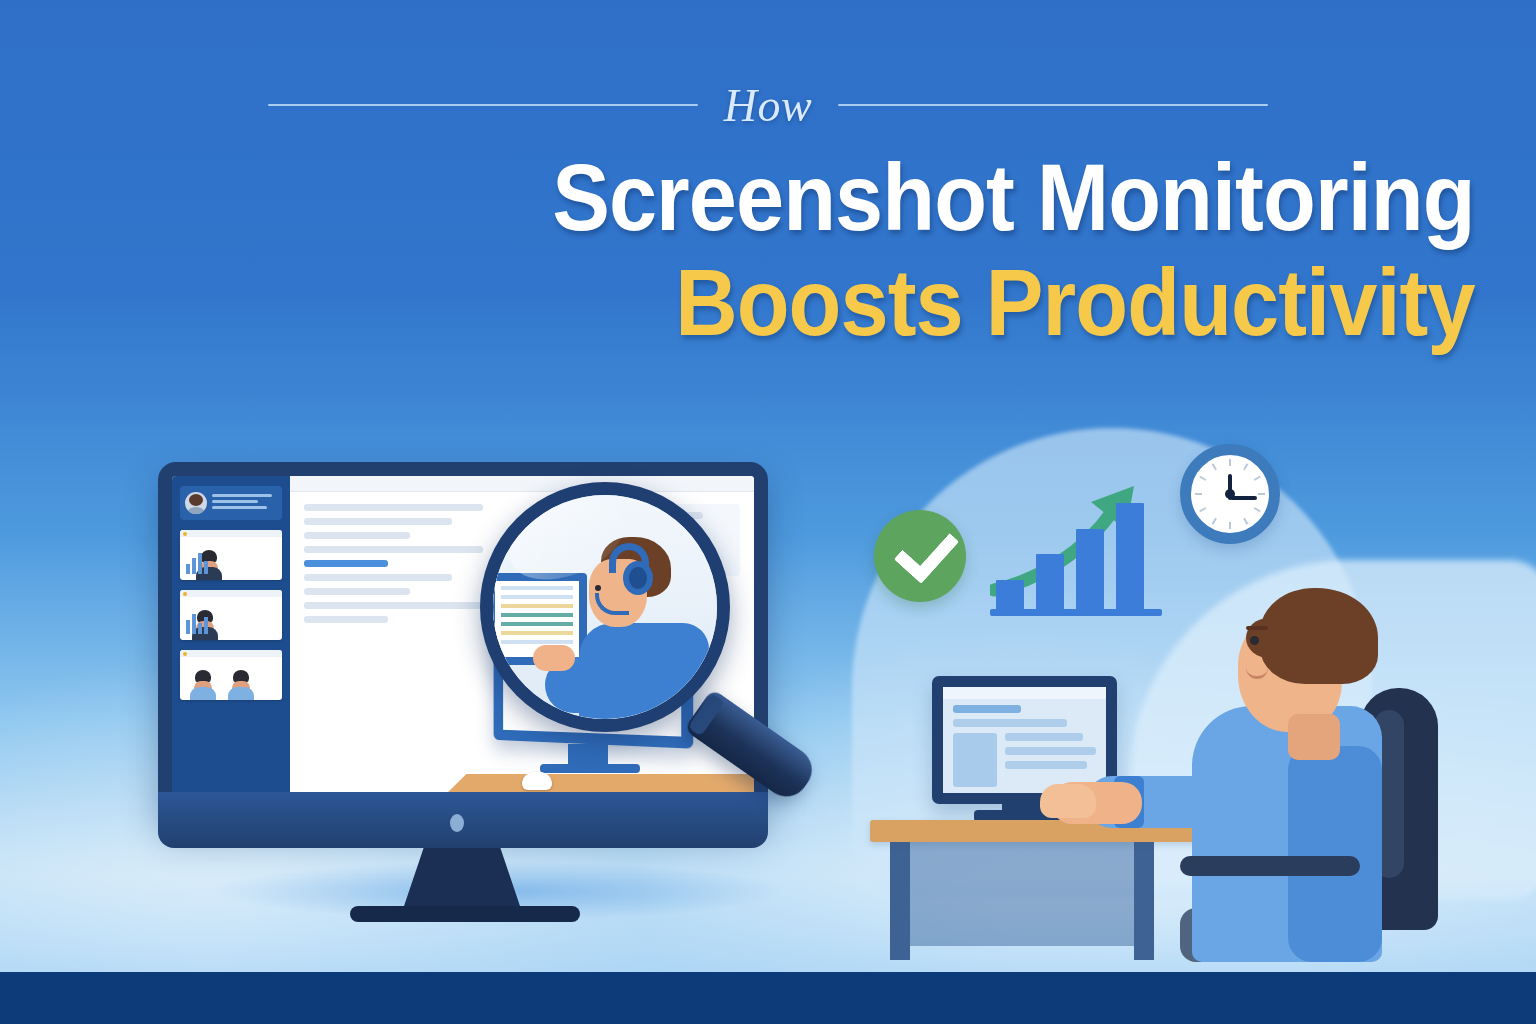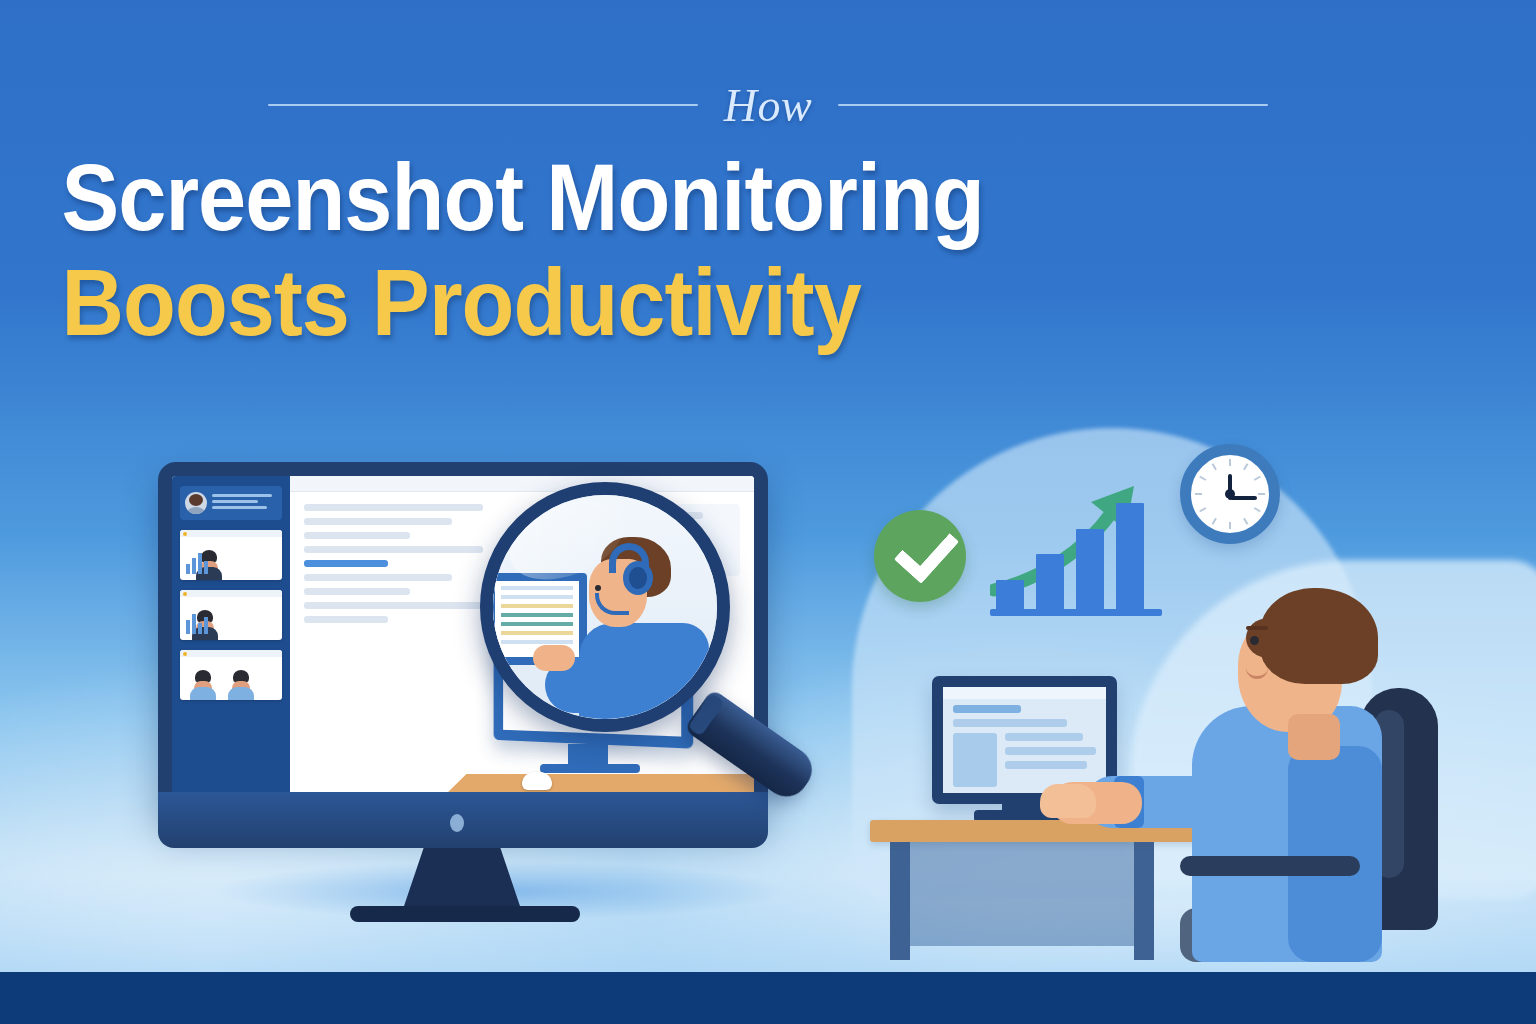--- a/index.html
+++ b/index.html
@@ -33,21 +33,21 @@
   .eyebrow-wrap{
     position:absolute;left:0;right:0;top:74px;height:62px;
     display:flex;align-items:center;justify-content:center;gap:26px;
   }
   .rule{height:2px;width:430px;background:rgba(190,220,250,.85);border-radius:2px;}
   .eyebrow{
     color:#d9eaff;font-size:46px;font-weight:400;letter-spacing:.5px;
     font-family:"Liberation Serif", serif;font-style:italic;
     text-shadow:0 2px 4px rgba(10,40,90,.35);white-space:nowrap;
   }
-  .title-wrap{position:absolute;left:0;right:0;top:150px;text-align:left;}
+  .title-wrap{position:absolute;left:0;right:0;top:150px;text-align:right;}
   .t1{
     display:block;color:#ffffff;font-size:94px;line-height:1.02;font-weight:700;
     letter-spacing:-1px;transform:scaleX(.92);
     text-shadow:2px 4px 6px rgba(10,40,90,.38);
   }
   .t2{
     display:block;color:#f6c94a;font-size:94px;line-height:1.04;font-weight:700;
     letter-spacing:-1px;transform:scaleX(.92);margin-top:8px;
     text-shadow:2px 4px 6px rgba(10,40,90,.35);
   }

